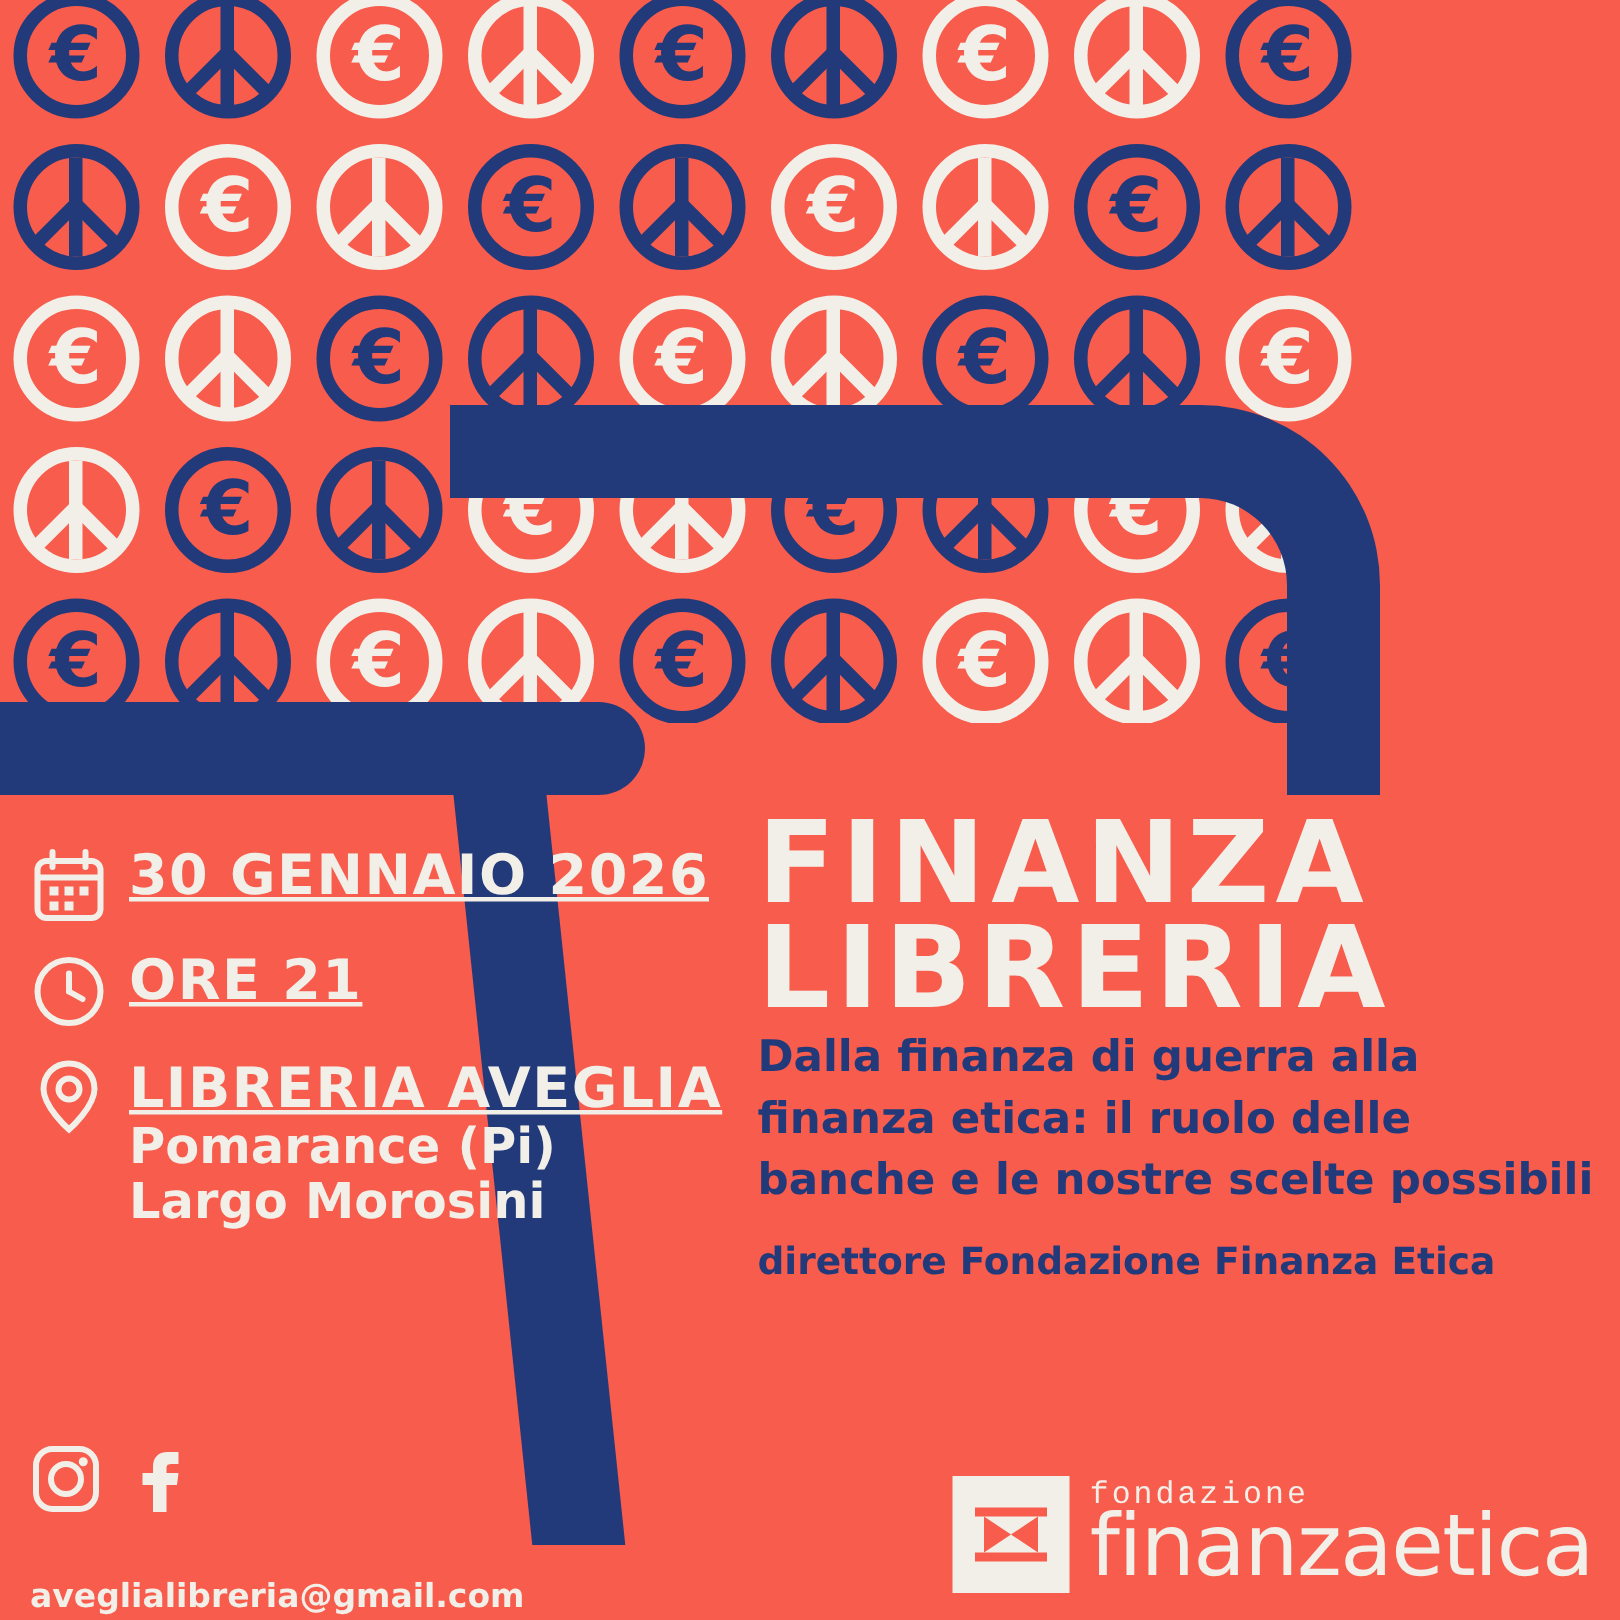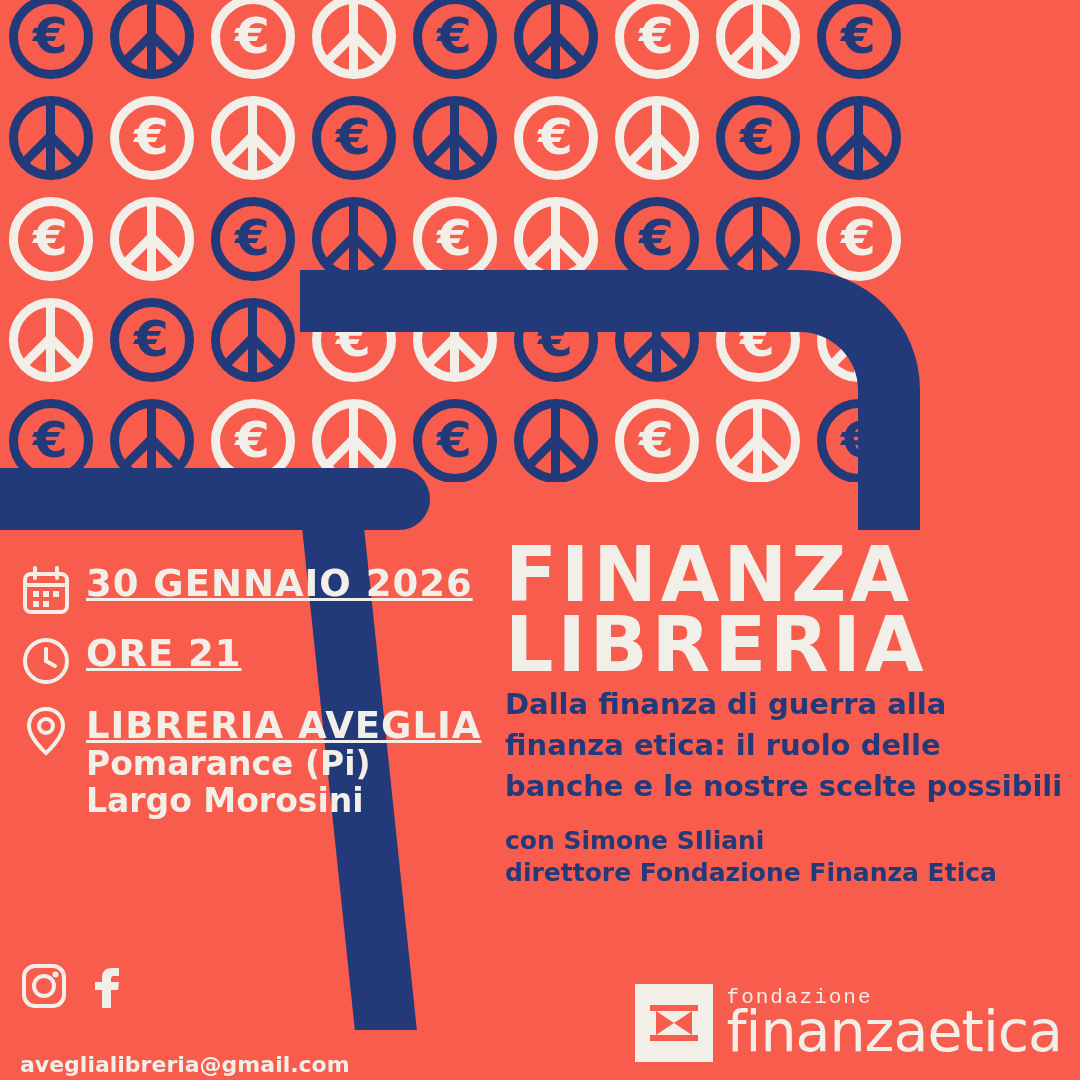--- a/index.html
+++ b/index.html
@@ -573,21 +573,20 @@
 
   <div class="title-block">
     <div class="title">FINANZA</div>
     <div class="title">LIBRERIA</div>
     <div class="subtitle">
       <div>Dalla finanza di guerra alla</div>
       <div>finanza etica: il ruolo delle</div>
       <div>banche e le nostre scelte possibili</div>
     </div>
     <div class="speaker">
-      <div>con  Simone SIliani</div>
       <div>direttore Fondazione Finanza Etica</div>
     </div>
   </div>
 
   <div class="logo">
     <div class="logo-mark">
       <svg width="56" height="56" viewBox="0 0 56 56">
         <rect x="4" y="10" width="48" height="6" fill="#f75c4c"></rect>
         <rect x="4" y="40" width="48" height="6" fill="#f75c4c"></rect>
         <path d="M10 16 L28 28 L10 40 Z" fill="#f75c4c"></path>

